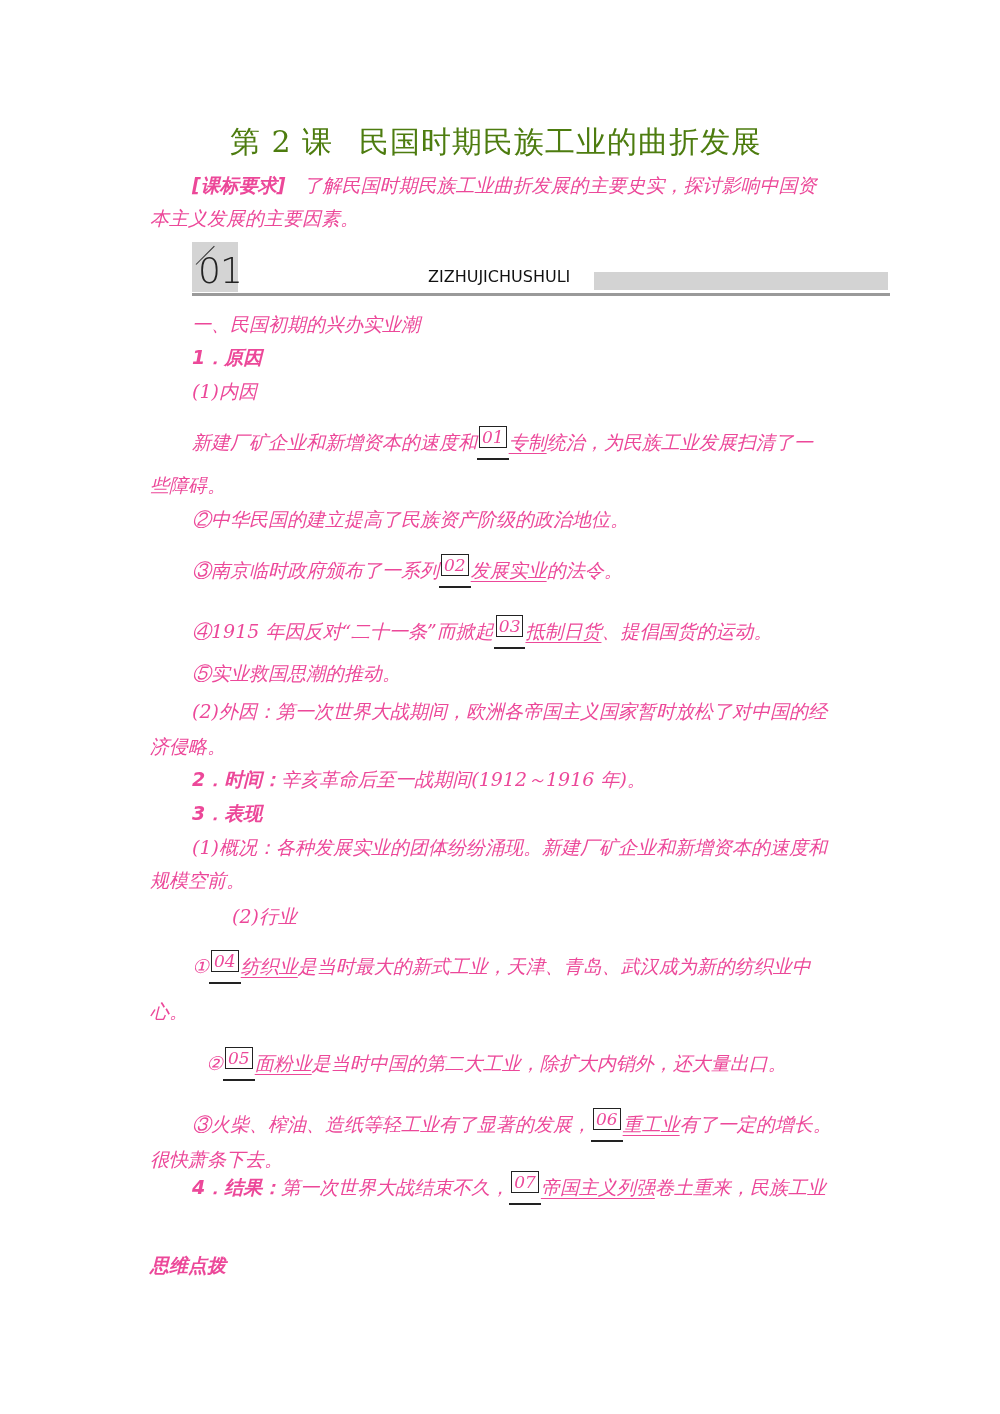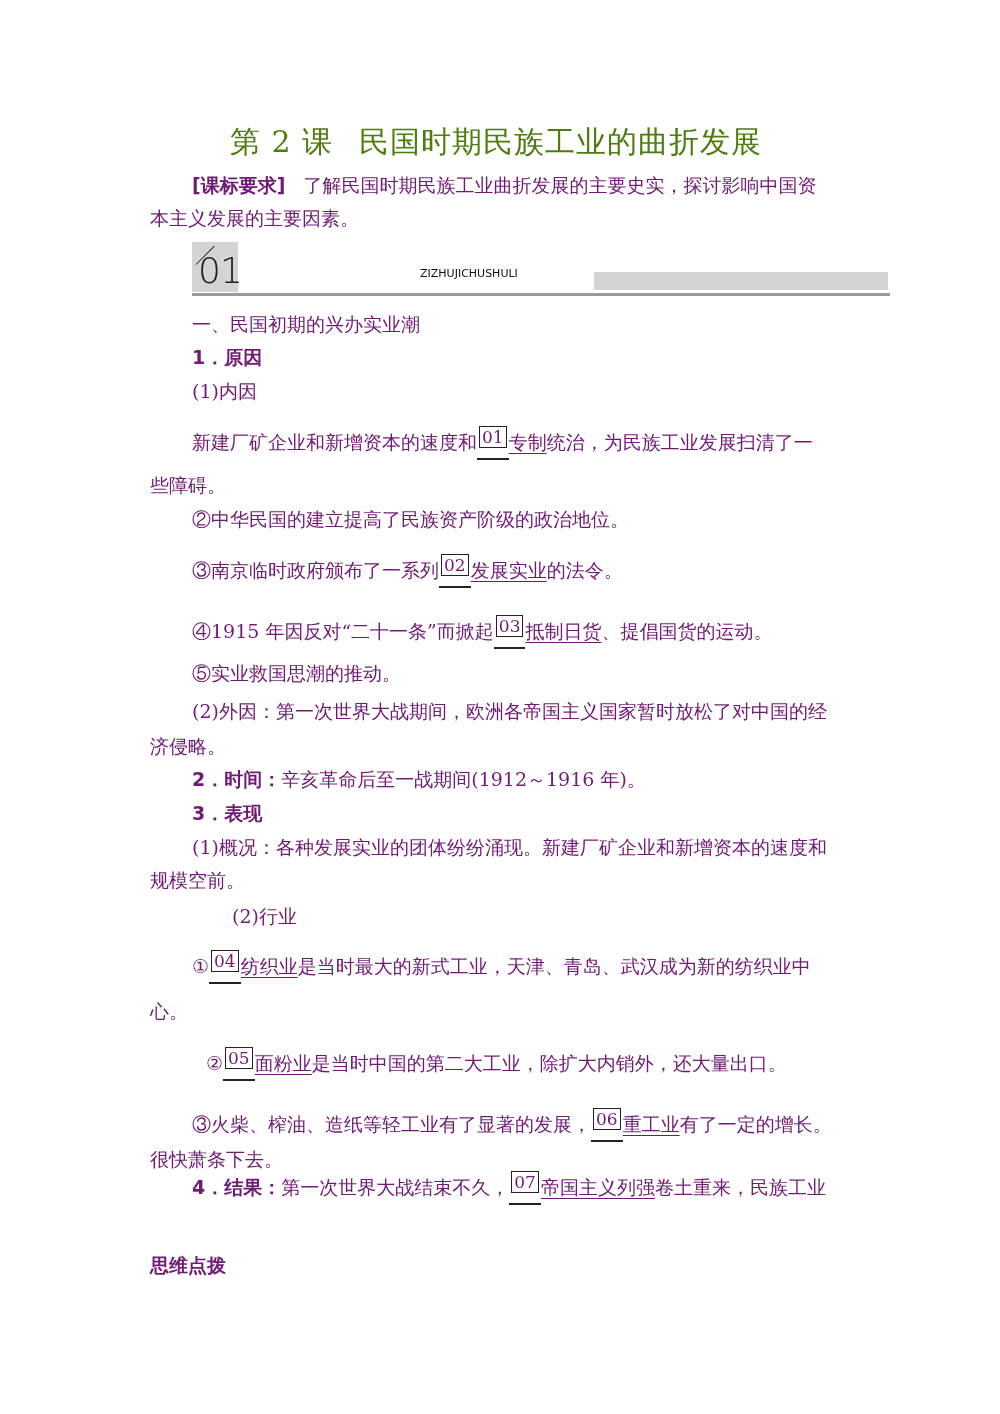--- a/index.html
+++ b/index.html
@@ -7,21 +7,21 @@
     width: 1000px; height: 1414px; position: relative; overflow: hidden;
     font-family: "DejaVu Serif", "Liberation Serif", serif;
     color: #1a1a1a;
   }
   .abs { position: absolute; white-space: nowrap; }
   .title {
     left: 0; width: 992px; top: 122px; text-align: center;
     font-size: 30px; letter-spacing: 1px; color: #4d7c0f;
   }
   .title .gap { display: inline-block; width: 26px; }
-  .p { font-size: 19px; line-height: 22px; color: #701a75; }
+  .p { font-size: 19px; line-height: 22px; color: #ec4899; font-style: italic; }
   .bold { font-family: "DejaVu Sans", "Liberation Sans", sans-serif; font-weight: bold; }
   .req-label { font-family: "DejaVu Sans", "Liberation Sans", sans-serif; font-weight: bold; }
 
   
   .banner { left: 192px; top: 242px; width: 698px; height: 54px; }
   .banner .num-box {
     position: absolute; left: 0; top: 0; width: 46px; height: 50px; background: #d4d4d4;
   }
   .banner .slash {
     position: absolute; left: 4px; top: 2px; width: 26px; height: 1px; background: #333;
@@ -31,23 +31,23 @@
     position: absolute; left: 6px; top: 8px;
     font-family: "DejaVu Sans", "Liberation Sans", sans-serif;
     font-size: 36px; font-weight: 300; color: #222; letter-spacing: -1px;
   }
   .banner .heading {
     position: absolute; left: 54px; top: 4px;
     font-family: "DejaVu Sans", "Liberation Sans", sans-serif;
     font-size: 34px; font-weight: bold; color: #000; letter-spacing: 1px;
   }
   .banner .sub {
-    position: absolute; left: 228px; top: 25px;
+    position: absolute; left: 236px; top: 25px;
     font-family: "DejaVu Sans", "Liberation Sans", sans-serif;
-    font-size: 11px; color: #111; letter-spacing: 0px;
+    font-size: 16px; color: #111; letter-spacing: 0px;
   }
   .banner .bar {
     position: absolute; left: 402px; top: 30px; width: 294px; height: 18px; background: #d3d3d3;
   }
   .banner .rule {
     position: absolute; left: 0; top: 51px; width: 698px; height: 3px; background: #9a9a9a;
   }
 
   
   .blank { display: inline-block; position: relative; vertical-align: baseline; }

